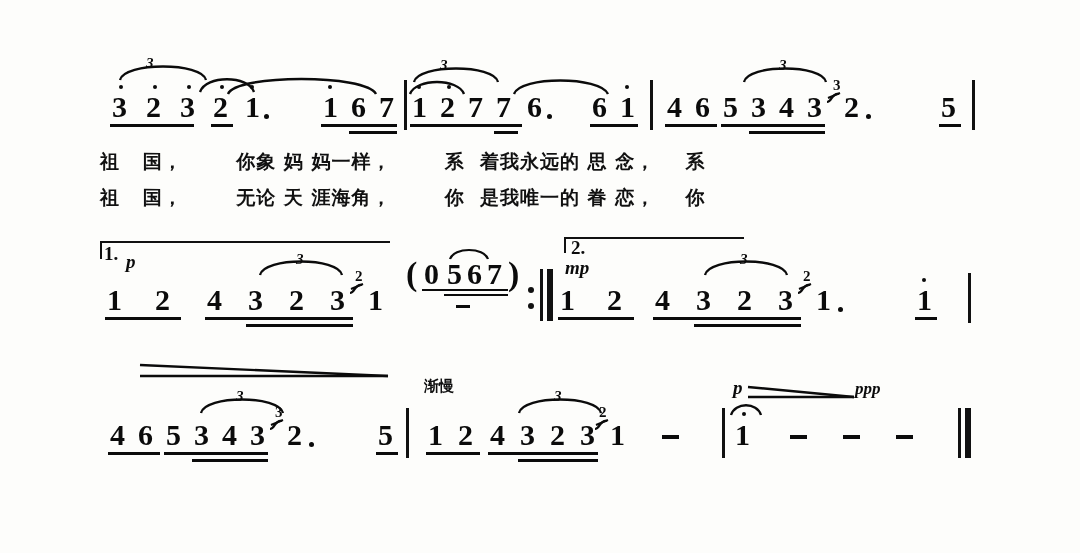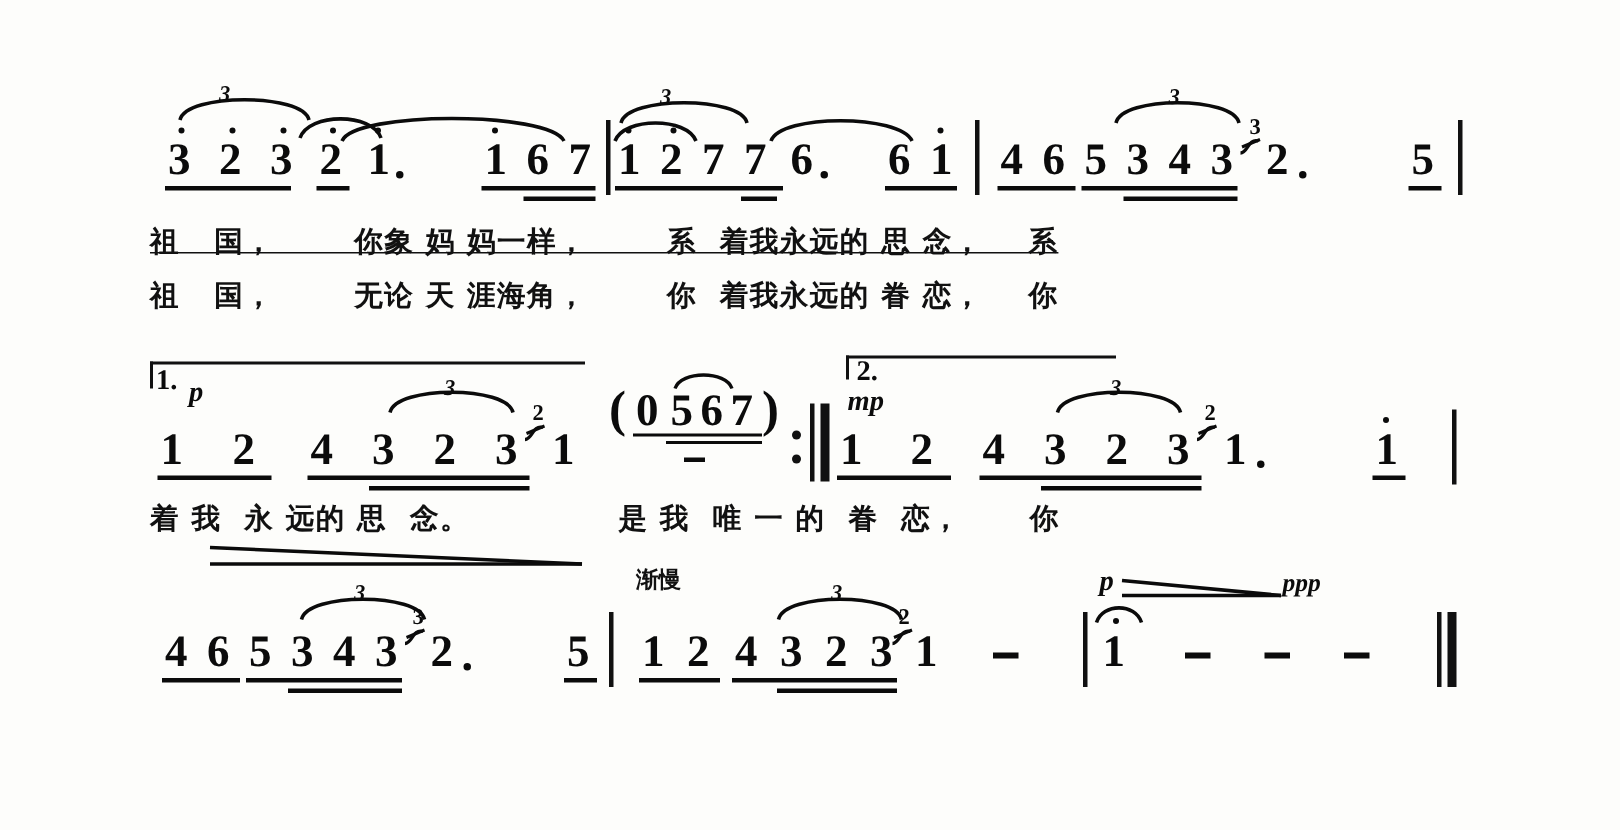--- a/index.html
+++ b/index.html
@@ -199,22 +199,22 @@
       <path d="M2,8 L14,3" stroke-width="2"></path>
     </svg>
     <div class="note" style="left:844px;top:92px;">2</div>
     <div class="augdot" style="left:866px;top:114px;"></div>
 
     <div class="note" style="left:941px;top:92px;">5</div>
     <div class="beam" style="left:939px;top:124px;width:22px;"></div>
 
     <div class="bar" style="left:972px;top:80px;height:50px;"></div>
 
-    <div class="lyric" style="left:100px;top:150px;letter-spacing:1px;text-decoration:underline;">祖   国，       你象 妈 妈一样，       系  着我永远的 思 念，    系</div>
-    <div class="lyric" style="left:100px;top:186px;letter-spacing:1px;">祖   国，       无论 天 涯海角，       你  着我永远的 眷 恋，    你</div>
+    <div class="lyric" style="left:100px;top:150px;letter-spacing:1px;">祖   国，       你象 妈 妈一样，       系  着我永远的 思 念，    系</div>
+    <div class="lyric" style="left:100px;top:186px;letter-spacing:1px;">祖   国，       无论 天 涯海角，       你  是我唯一的 眷 恋，    你</div>
   </div>
 
   <div class="abs" style="left:0;top:225px;width:1080px;height:150px;">
 
     <div class="volta-hook" style="left:100px;top:16px;height:18px;"></div>
     <div class="volta-line" style="left:100px;top:16px;width:290px;"></div>
     <div class="volta-label" style="left:104px;top:18px;">1.</div>
     <div class="dyn" style="left:126px;top:26px;">p</div>
 
     <svg class="ink" style="left:258px;top:30px;" width="86" height="22">
@@ -286,21 +286,20 @@
     </svg>
     <div class="note" style="left:816px;top:60px;">1</div>
     <div class="augdot" style="left:838px;top:82px;"></div>
 
     <div class="note" style="left:917px;top:60px;">1</div>
     <div class="odot" style="left:922px;top:53px;"></div>
     <div class="beam" style="left:915px;top:92px;width:22px;"></div>
 
     <div class="bar" style="left:968px;top:48px;height:50px;"></div>
 
-    <div class="lyric" style="left:100px;top:110px;letter-spacing:1px;">着 我  永 远的 思  念。             是 我  唯 一 的  眷  恋，      你</div>
 
     <svg class="ink" style="left:140px;top:138px;" width="250" height="16">
       <path d="M0,2 L248,13" stroke-width="2.4"></path>
       <path d="M0,13 L248,13" stroke-width="2.4"></path>
     </svg>
   </div>
 
   <div class="abs" style="left:0;top:375px;width:1080px;height:178px;">
 
     <div class="tempo-cn" style="left:424px;top:2px;">渐慢</div>

